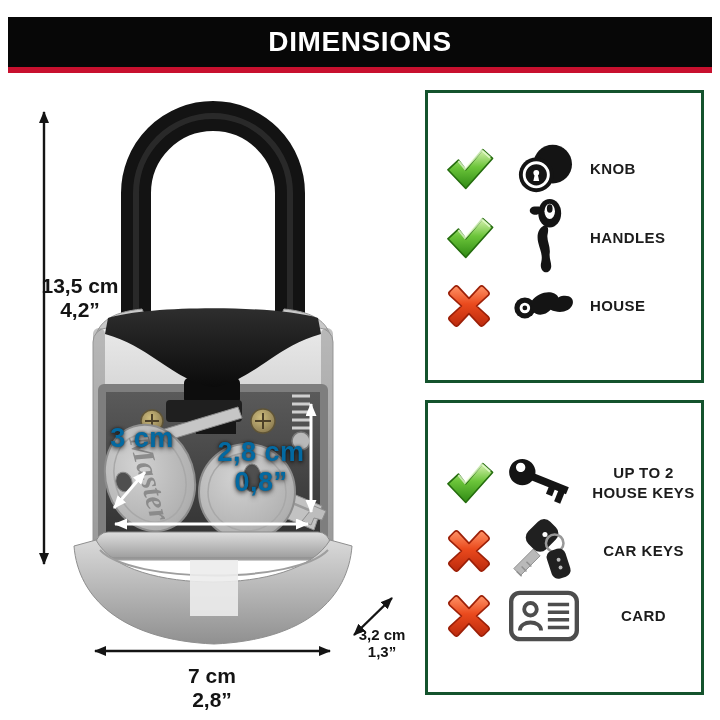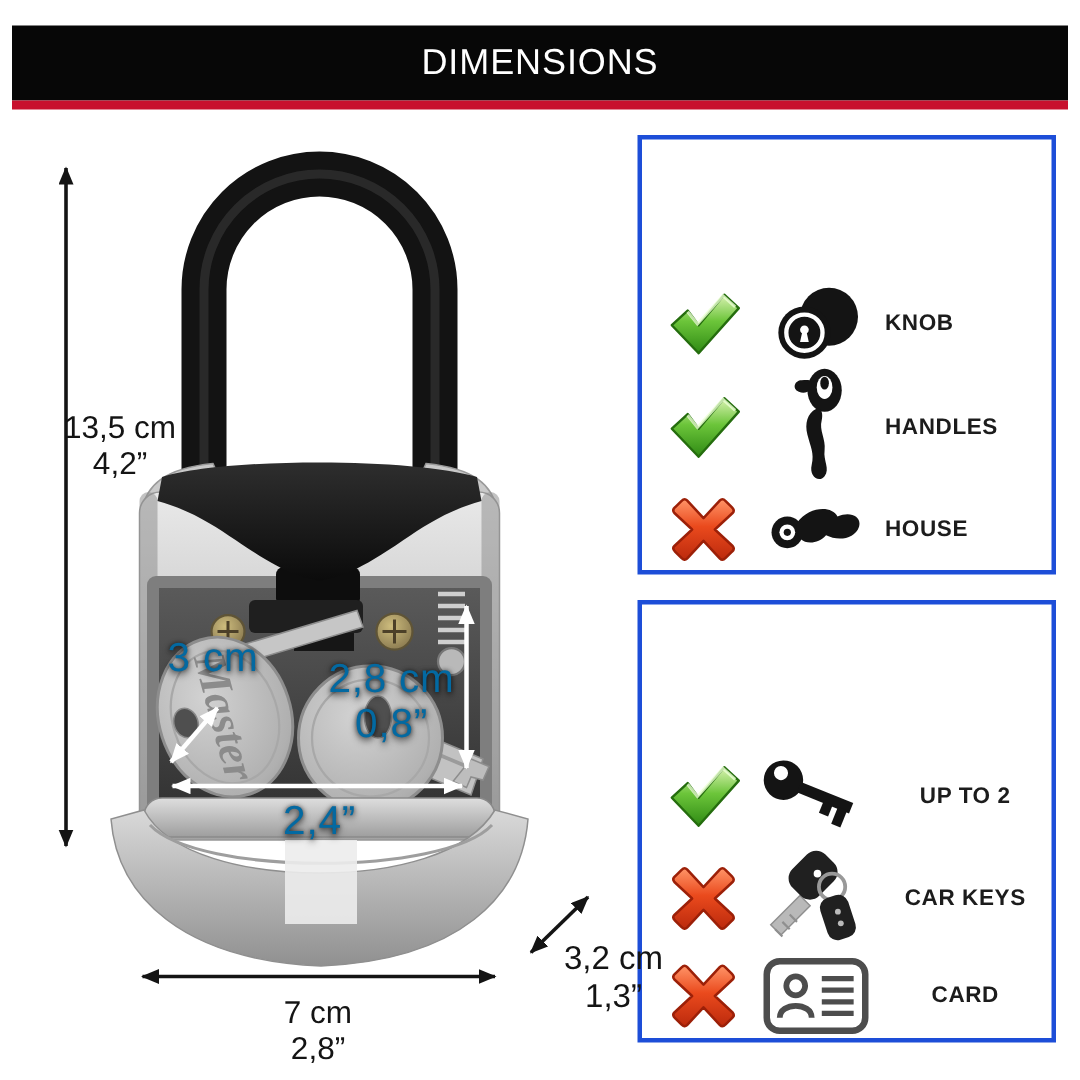--- a/index.html
+++ b/index.html
@@ -1,43 +1,43 @@
 <!DOCTYPE html>
 <html><head>
 <meta charset="utf-8">
 <style>
   html,body{margin:0;padding:0;background:#fff;}
   .stage{position:relative;width:720px;height:720px;background:#fff;overflow:hidden;
          font-family:"Liberation Sans",sans-serif;}
   
   .header-bar{position:absolute;left:8px;top:17px;width:704px;height:50px;background:#070707;
               display:flex;align-items:center;justify-content:center;}
-  .header-title{color:#fff;font-size:24px;font-weight:400;letter-spacing:.6px;}
+  .header-title{color:#fff;font-size:28px;font-weight:700;letter-spacing:.6px;}
   .header-accent{position:absolute;left:8px;top:67px;width:704px;height:6px;background:#c8102e;}
   
-  .panel{position:absolute;left:425px;width:279px;border:3px solid #1d4ed8;background:#fff;
-         display:flex;flex-direction:column;justify-content:flex-end;box-sizing:border-box;}
+  .panel{position:absolute;left:425px;width:279px;border:3px solid #14532d;background:#fff;
+         display:flex;flex-direction:column;justify-content:center;box-sizing:border-box;}
   .panel-1{top:90px;height:293px;}
   .panel-2{top:400px;height:295px;}
   .row{display:flex;align-items:center;}
   .mark{width:58px;flex:none;margin-left:12px;display:flex;justify-content:center;}
   .picto{width:84px;flex:none;margin-left:4px;display:flex;justify-content:center;align-items:center;}
   .lbl{flex:1;font-size:15px;font-weight:700;color:#1c1c1c;letter-spacing:.4px;line-height:1.3;
        margin-left:4px;margin-right:4px;}
   .panel-2 .lbl{text-align:center;}
   .lbl span{display:block;}
   
-  .dim{position:absolute;text-align:center;font-weight:400;line-height:1.12;z-index:3;}
+  .dim{position:absolute;text-align:center;font-weight:700;line-height:1.12;z-index:3;}
   .dim span{display:block;}
   .dim-black{color:#141414;font-size:21px;}
   .dim-white{color:#0369a1;font-size:27px;letter-spacing:.5px;
              text-shadow:0 2px 5px rgba(0,0,0,.7),0 0 3px rgba(0,0,0,.55);}
   #dim-height{left:30px;top:274px;width:100px;}
   #dim-width{left:162px;top:664px;width:100px;}
-  #dim-depth{left:368px;top:627px;width:82px;font-size:22px;}
+  #dim-depth{left:341px;top:627px;width:82px;font-size:15px;}
   #dim-key{left:97px;top:423px;width:90px;}
   #dim-inner-h{left:211px;top:437px;width:100px;}
   #dim-inner-w{left:163px;top:532px;width:100px;}
   .lock-svg{position:absolute;left:0;top:0;z-index:1;}
 </style>
 </head>
 <body>
 
 <div class="stage">
 
@@ -174,21 +174,20 @@
     <span>1,3”</span>
   </div>
   <div class="dim dim-white" id="dim-key">
     <span>3 cm</span>
   </div>
   <div class="dim dim-white" id="dim-inner-h">
     <span>2,8 cm</span>
     <span>0,8”</span>
   </div>
   <div class="dim dim-white" id="dim-inner-w">
-    <span>2,4”</span>
   </div>
 
   <div class="panel panel-1">
 
     <div class="row">
       <span class="mark">
         <svg width="56" height="52" viewBox="0 0 64 64">
           <defs>
               <linearGradient id="gc1" x1="0" y1="0" x2="0" y2="1">
             <stop offset="0" stop-color="#d9f2b2"></stop>
@@ -280,20 +279,21 @@
             <circle cx="18" cy="22" r="14" fill="#141414"></circle>
             <circle cx="14.5" cy="18" r="5" fill="#fff"></circle>
             <rect x="30" y="18.5" width="40" height="8" fill="#141414"></rect>
             <rect x="50" y="25" width="7" height="9" fill="#141414"></rect>
             <rect x="61" y="25" width="7" height="13" fill="#141414"></rect>
           </g>
         </svg>
       </span>
       <span class="lbl">
         <span>UP TO 2</span>
+        <span>HOUSE KEYS</span>
       </span>
     </div>
 
     <div class="row">
       <span class="mark">
         <svg width="54" height="54" viewBox="0 0 64 64">
           <path d="M32 23 L45 9 Q47 7 49.5 9.5 L54.5 14.5 Q57 17 55 19 L41 32 L55 45 Q57 47.5 54.5 49.5 L49.5 54.5 Q47 57 45 55 L32 41 L19 55 Q17 57 14.5 54.5 L9.5 49.5 Q7 47 9 45 L23 32 L9 19 Q7 16.5 9.5 14.5 L14.5 9.5 Q17 7 19 9 Z" fill="url(#gx1)" stroke="#9c2008" stroke-width="2" stroke-linejoin="round"></path>
         </svg>
       </span>
       <span class="picto">

